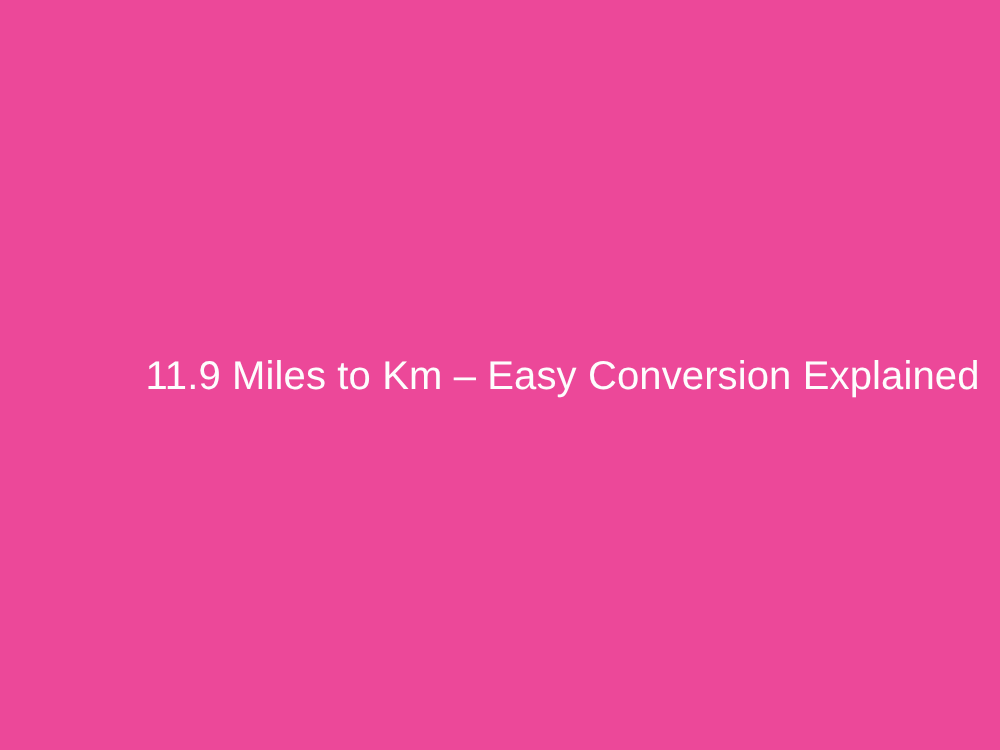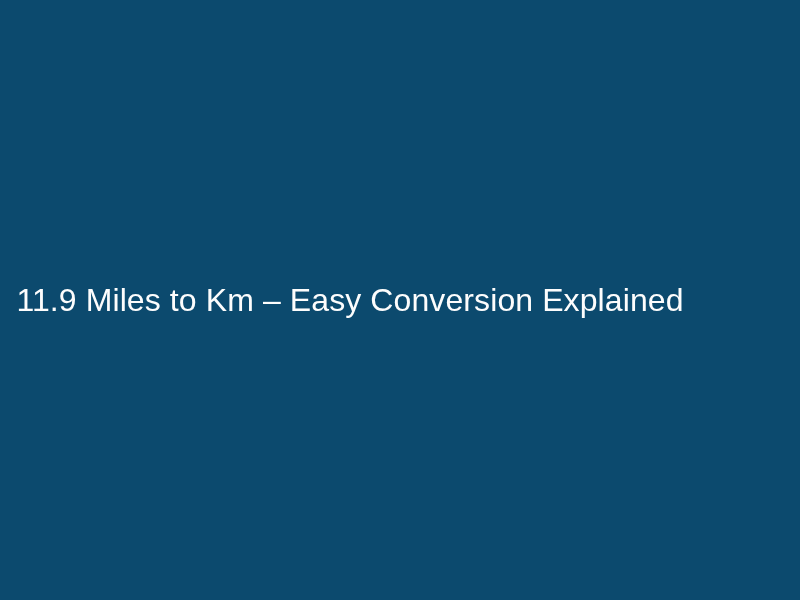--- a/index.html
+++ b/index.html
@@ -11,24 +11,24 @@
     width: 800px;
     height: 600px;
     overflow: hidden;
     font-family: "Liberation Sans", sans-serif;
   }
 
   #share-card {
     position: relative;
     width: 800px;
     height: 600px;
-    background: #0c4a6e;
+    background: #ec4899;
     display: flex;
     align-items: center;
-    justify-content: flex-start;
+    justify-content: flex-end;
     box-sizing: border-box;
   }
 
   #card-title {
     display: block;
     width: 700px;
     text-align: center;
     color: #fdfdfd;
     font-family: "Liberation Sans", sans-serif;
     font-size: 32px;

